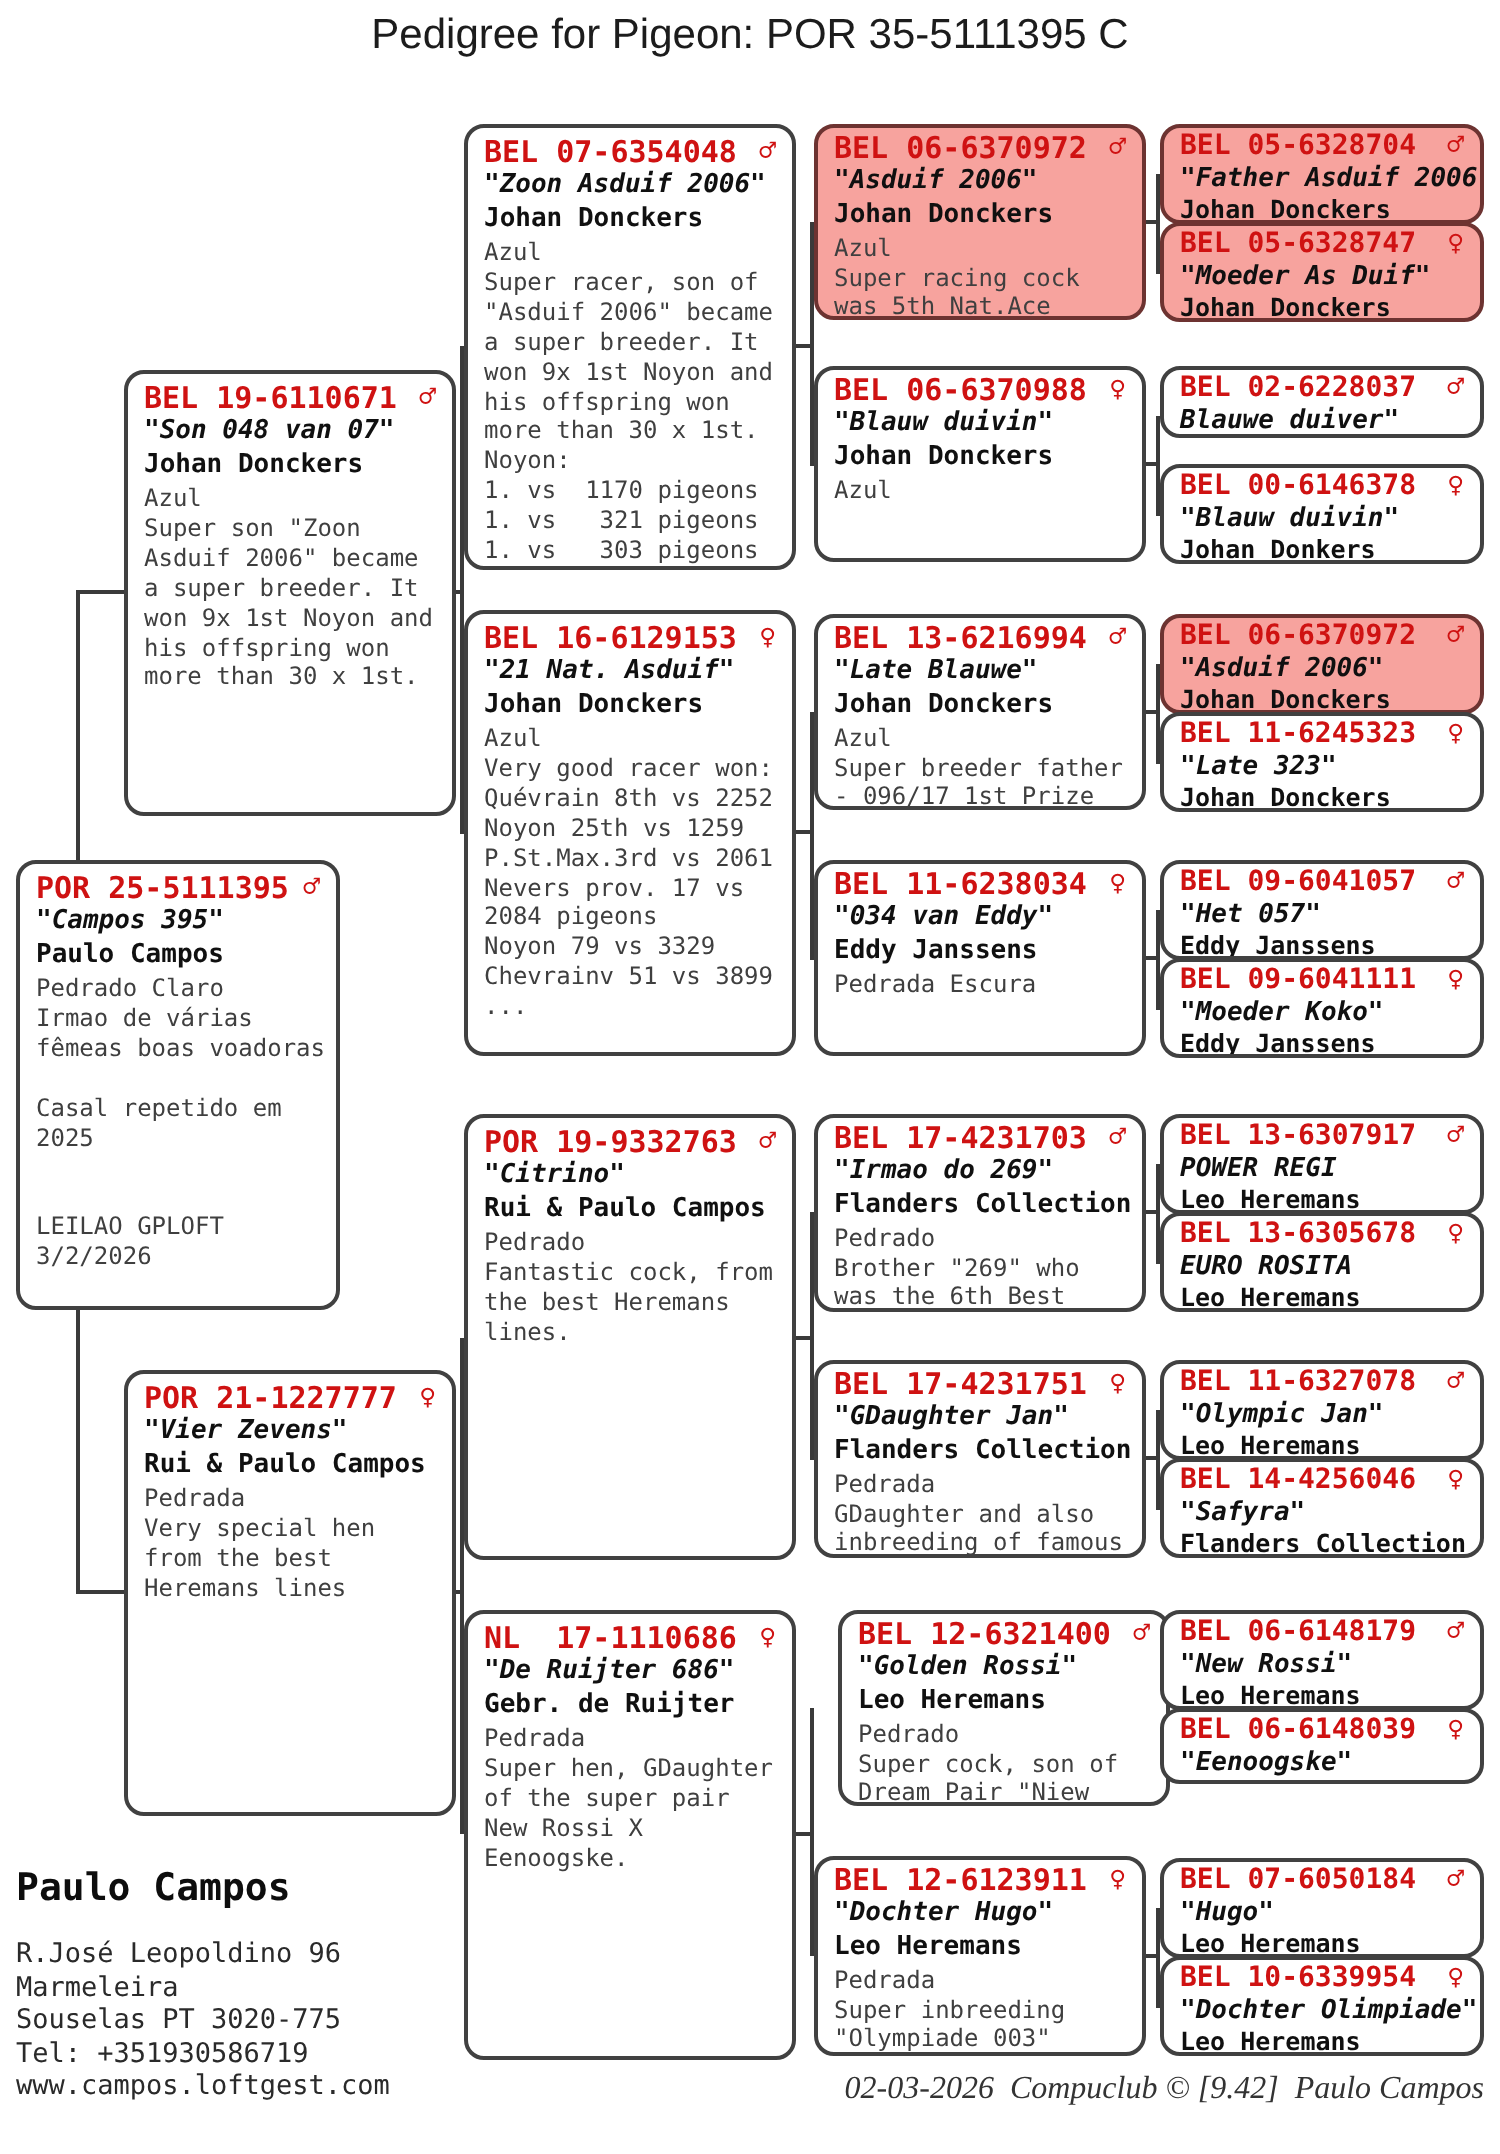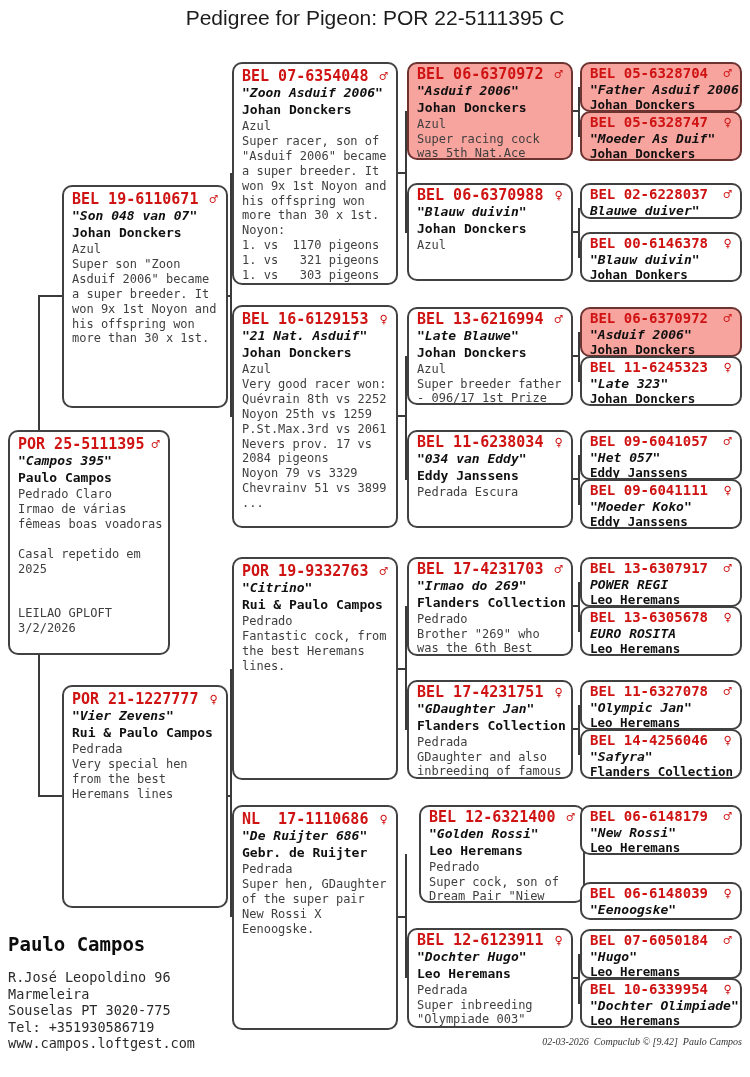--- a/index.html
+++ b/index.html
@@ -26,27 +26,27 @@
   .mid .pnotes{line-height:14.6px;}
   .small{padding:1px 8px;}
   .small .pid{font-size:14px;}
   .small .pname{line-height:15px;}
   .small .powner{font-size:12.5px;line-height:16px;}
   .cl{position:absolute;background:#3a3a3a;}
   .footer-name{position:absolute;left:8px;top:933px;font-weight:bold;font-size:19px;color:#0d0d0d;}
   .footer-addr{position:absolute;left:8px;top:958px;font-size:13.5px;line-height:16.5px;white-space:pre;color:#2a2a2a;margin-top:11px;}
   .credit{
     position:absolute;left:400px;top:1036px;width:342px;text-align:right;
-    font-family:"Liberation Serif",serif;font-style:italic;font-size:10px;color:#333;white-space:pre;
+    font-family:"Liberation Serif",serif;font-style:italic;font-size:16px;color:#333;white-space:pre;
   }
 </style>
 </head>
 <body>
 
-<div class="title">Pedigree for Pigeon: POR 22-5111395 C</div>
+<div class="title">Pedigree for Pigeon: POR 35-5111395 C</div>
 
 <div class="cl" style="left:38px;top:295px;width:26px;height:2px"></div>
 <div class="cl" style="left:38px;top:296px;width:2px;height:134px"></div>
 <div class="cl" style="left:38px;top:655px;width:2px;height:142px"></div>
 <div class="cl" style="left:38px;top:795px;width:26px;height:2px"></div>
 <div class="cl" style="left:230px;top:173px;width:2px;height:244px"></div>
 <div class="cl" style="left:226px;top:295px;width:6px;height:2px"></div>
 <div class="cl" style="left:230px;top:669px;width:2px;height:248px"></div>
 <div class="cl" style="left:226px;top:795px;width:6px;height:2px"></div>
 <div class="cl" style="left:405px;top:111px;width:2px;height:122px"></div>
@@ -366,21 +366,21 @@
   <div class="powner">Flanders Collection</div>
 </div>
 <div class="pbox small" style="left:580px;top:805px;width:162px;height:50px">
   <div class="phead">
       <span class="pid">BEL 06-6148179</span>
       <span class="psex">♂</span>
     </div>
   <div class="pname">"New Rossi"</div>
   <div class="powner">Leo Heremans</div>
 </div>
-<div class="pbox small" style="left:580px;top:882px;width:162px;height:38px">
+<div class="pbox small" style="left:580px;top:854px;width:162px;height:38px">
   <div class="phead">
       <span class="pid">BEL 06-6148039</span>
       <span class="psex">♀</span>
     </div>
   <div class="pname">"Eenoogske"</div>
   <div class="powner">Heremans-Ceusters</div>
 </div>
 <div class="pbox small" style="left:580px;top:929px;width:162px;height:50px">
   <div class="phead">
       <span class="pid">BEL 07-6050184</span>

